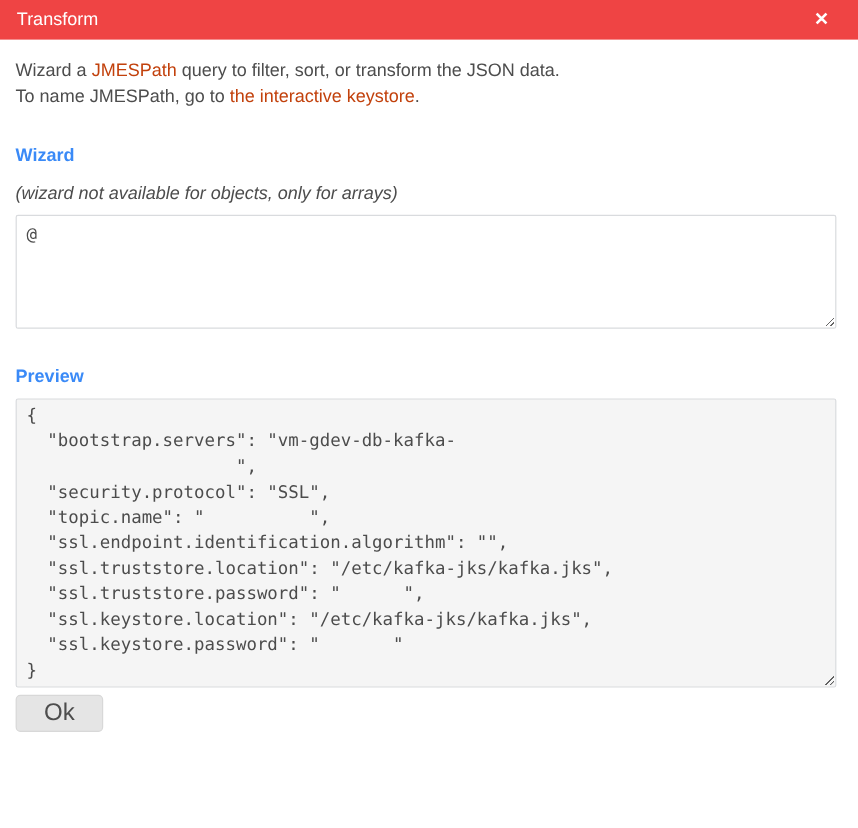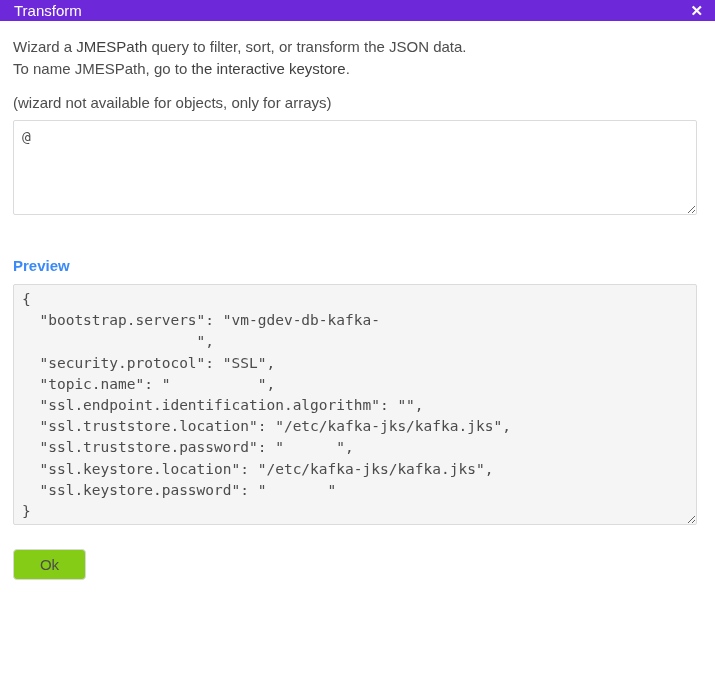--- a/index.html
+++ b/index.html
@@ -6,46 +6,46 @@
   html, body { margin: 0; padding: 0; }
   body {
     width: 715px; height: 690px;
     background: #ffffff;
     font-family: "Liberation Sans", sans-serif;
     color: #4d4d4d;
     overflow: hidden;
   }
   .modal { width: 715px; height: 690px; background: #fff; }
   .modal-header {
-    height: 21px;
-    background: #6d28d9;
+    height: 33px;
+    background: #ef4444;
     color: #ffffff;
     display: flex;
     align-items: center;
     justify-content: space-between;
-    padding: 0 12px 0 14px;
+    padding: 0 24px 0 14px;
   }
   .modal-title { font-size: 15px; font-weight: 400; }
   .close-btn {
     background: none; border: none; padding: 0;
     color: #ffffff; font-size: 15px; font-weight: bold;
     cursor: pointer; line-height: 1;
     font-family: "Liberation Sans", sans-serif;
   }
   .modal-body { padding: 15px 18px 12px 13px; font-size: 15px; }
   .intro { margin: 0; line-height: 22px; }
-  a.link { color: #404040; text-decoration: none; cursor: pointer; }
+  a.link { color: #c2410c; text-decoration: none; cursor: pointer; }
   .section-label {
     color: #3a8af7; font-weight: bold; font-size: 15px;
     margin: 0; line-height: 18px;
   }
   .wizard-label { margin-top: 29px; }
-  .wizard-note { margin: 13px 0 0 0; line-height: 20px; }
+  .wizard-note { font-style: italic; margin: 13px 0 0 0; line-height: 20px; }
   .query-label { margin-top: 26px; }
-  .preview-label { margin-top: 42px; }
+  .preview-label { margin-top: 31px; }
   textarea {
     display: block;
     width: 684px;
     border: 1px solid #d9dbde;
     border-radius: 2px;
     font-family: "DejaVu Sans Mono", "Liberation Mono", monospace;
     font-size: 14.5px;
     color: #4c4c4c;
     outline: none;
     overflow: hidden;
@@ -59,45 +59,46 @@
     line-height: 20px;
   }
   .preview-output {
     height: 241px;
     margin-top: 9px;
     padding: 4px 8px;
     background: #f5f5f5;
     line-height: 21.2px;
   }
   .ok-btn {
-    margin-top: 24px;
+    margin-top: 6px;
     width: 73px; height: 31px;
-    background: #84cc16;
+    background: #e5e5e5;
     border: 1px solid #d8d8d8;
     border-radius: 4px;
     font-family: "Liberation Sans", sans-serif;
-    font-size: 15px;
+    font-size: 20px;
     color: #4d4d4d;
     cursor: pointer;
   }
 </style>
 </head>
 <body>
 
 <div class="modal">
 
   <div class="modal-header">
     <span class="modal-title">Transform</span>
     <button class="close-btn">✕</button>
   </div>
 
   <div class="modal-body">
 
     <p class="intro"><span>Wizard a </span><a class="link" href="#">JMESPath</a><span> query to filter, sort, or transform the JSON data.</span><br><span>To name JMESPath, go to </span><a class="link" href="#">the interactive keystore</a><span>.</span></p>
 
+    <div class="section-label wizard-label">Wizard</div>
 
     <p class="wizard-note">(wizard not available for objects, only for arrays)</p>
 
 
     <textarea class="query-input" spellcheck="false" style="">@</textarea>
 
     <div class="section-label preview-label">Preview</div>
 
     <textarea class="preview-output" readonly="" spellcheck="false" style="">{
   "bootstrap.servers": "vm-gdev-db-kafka-

